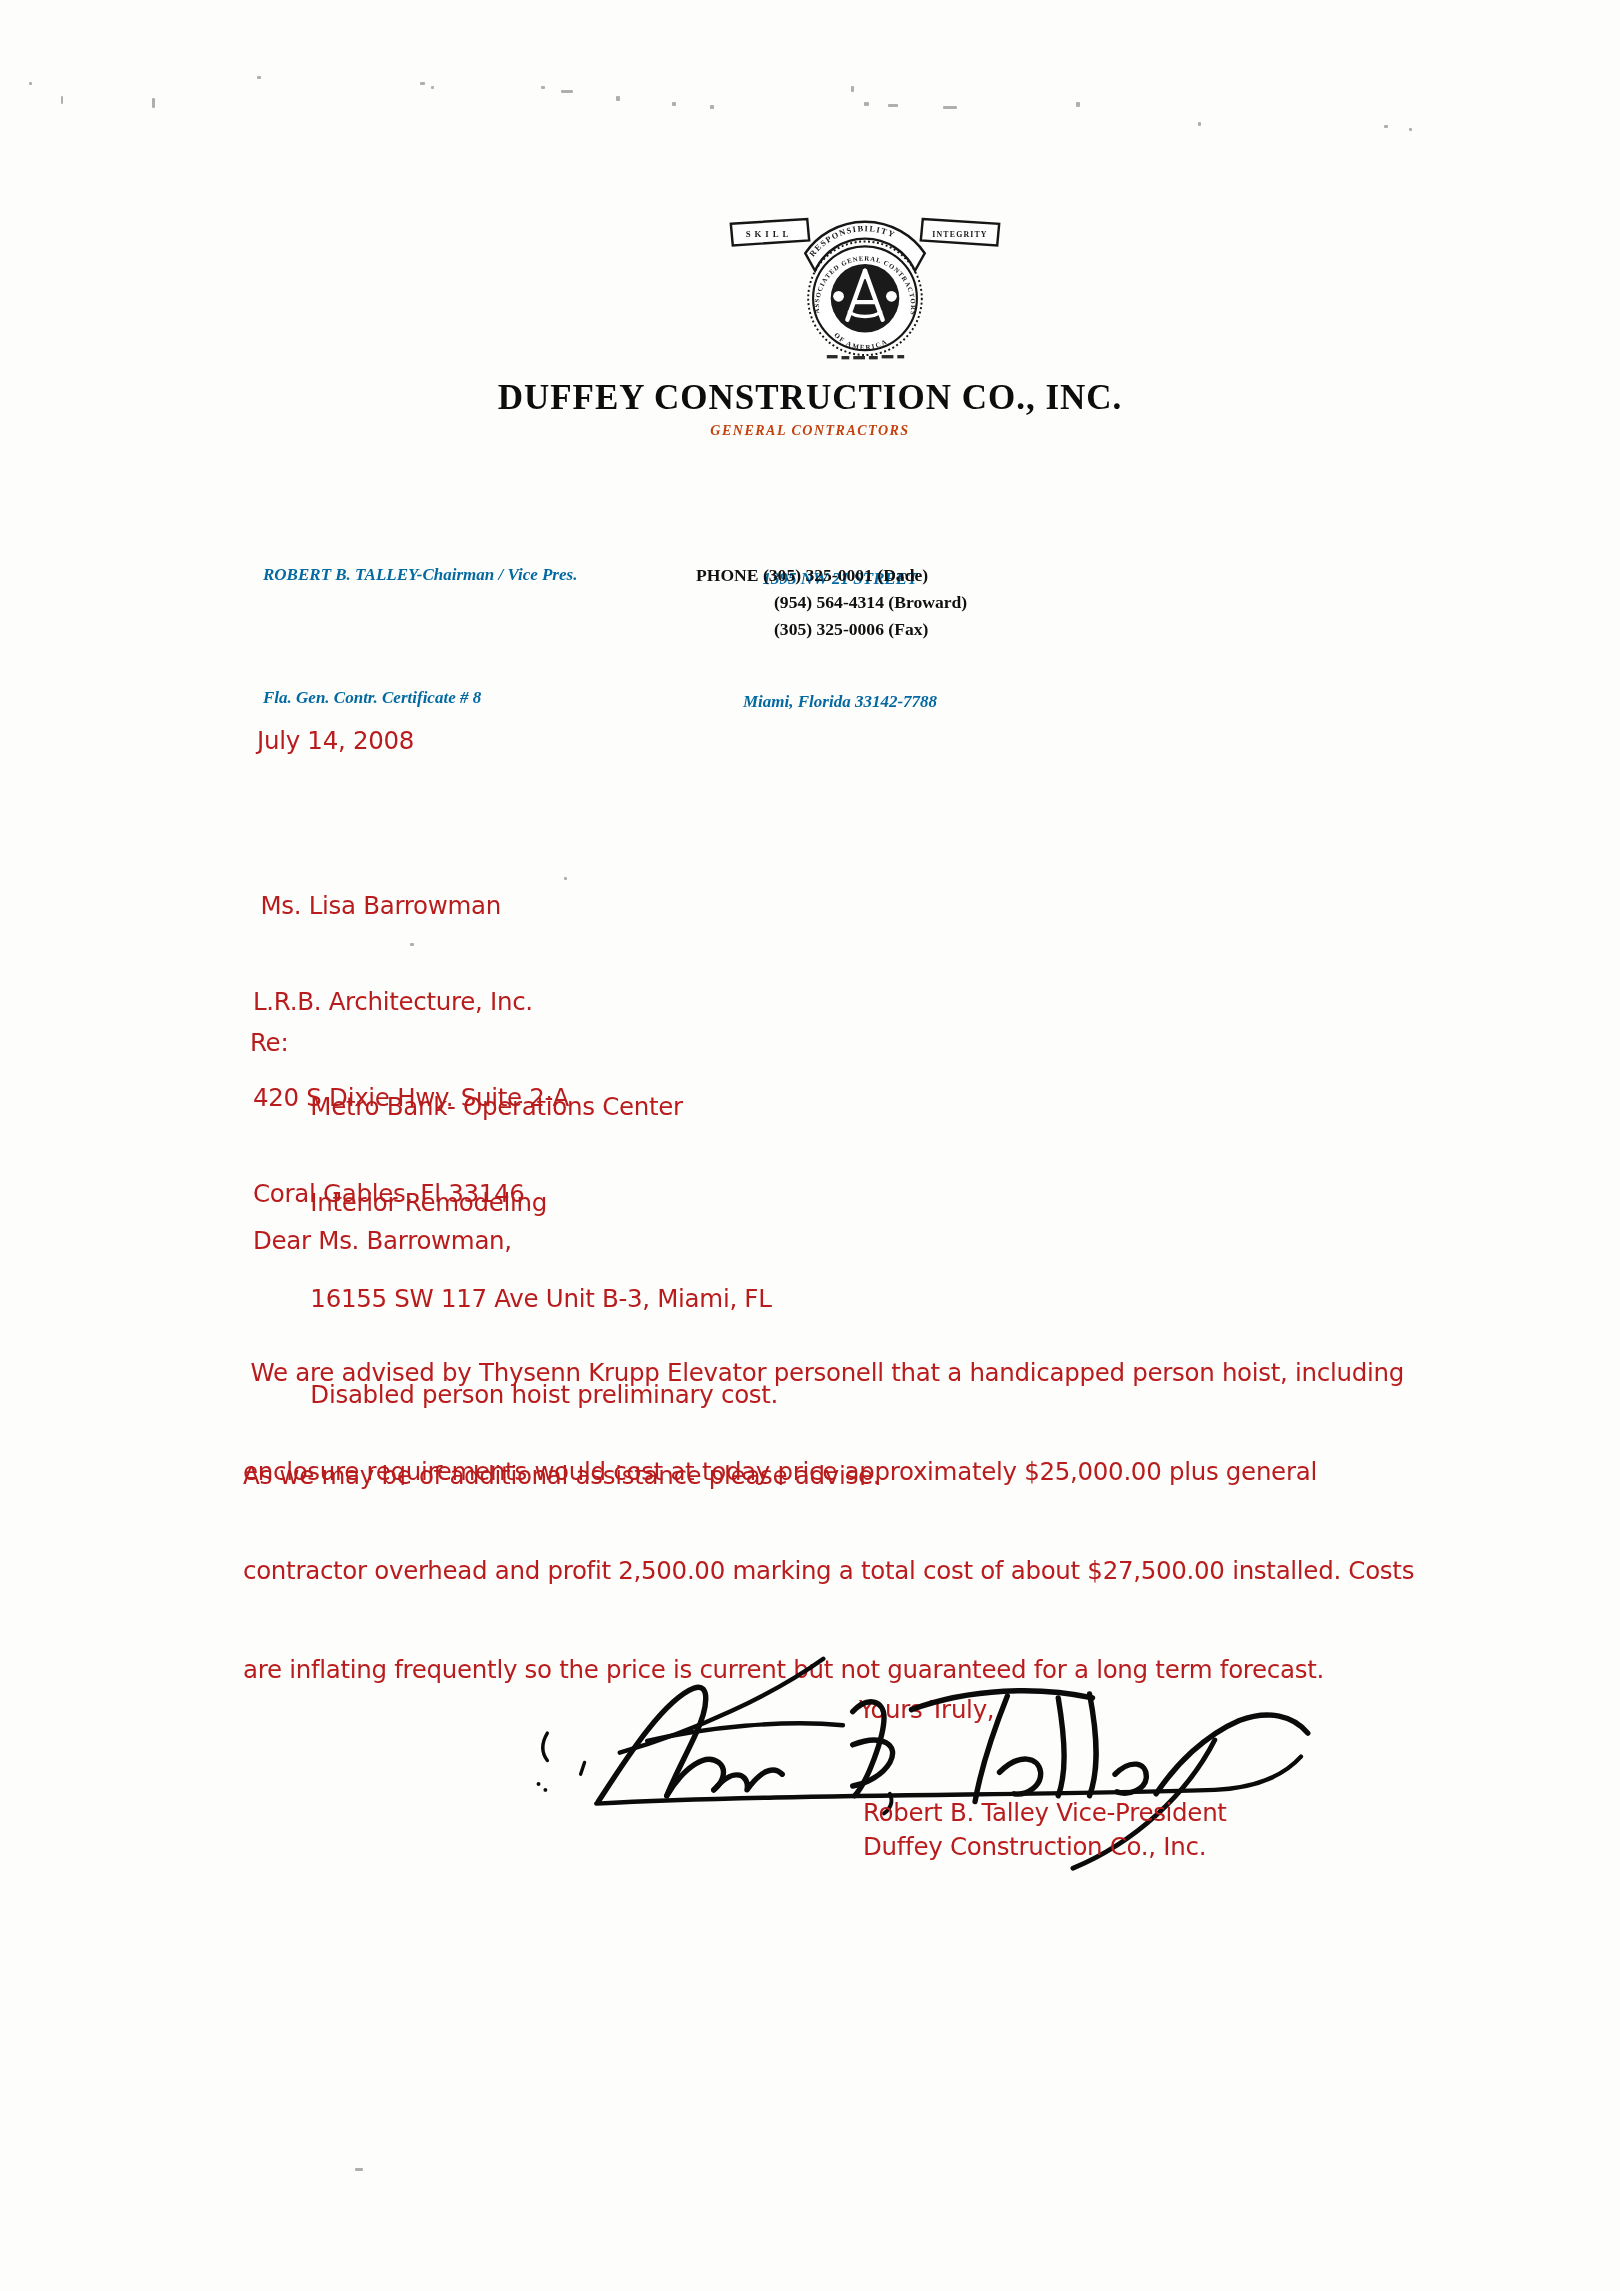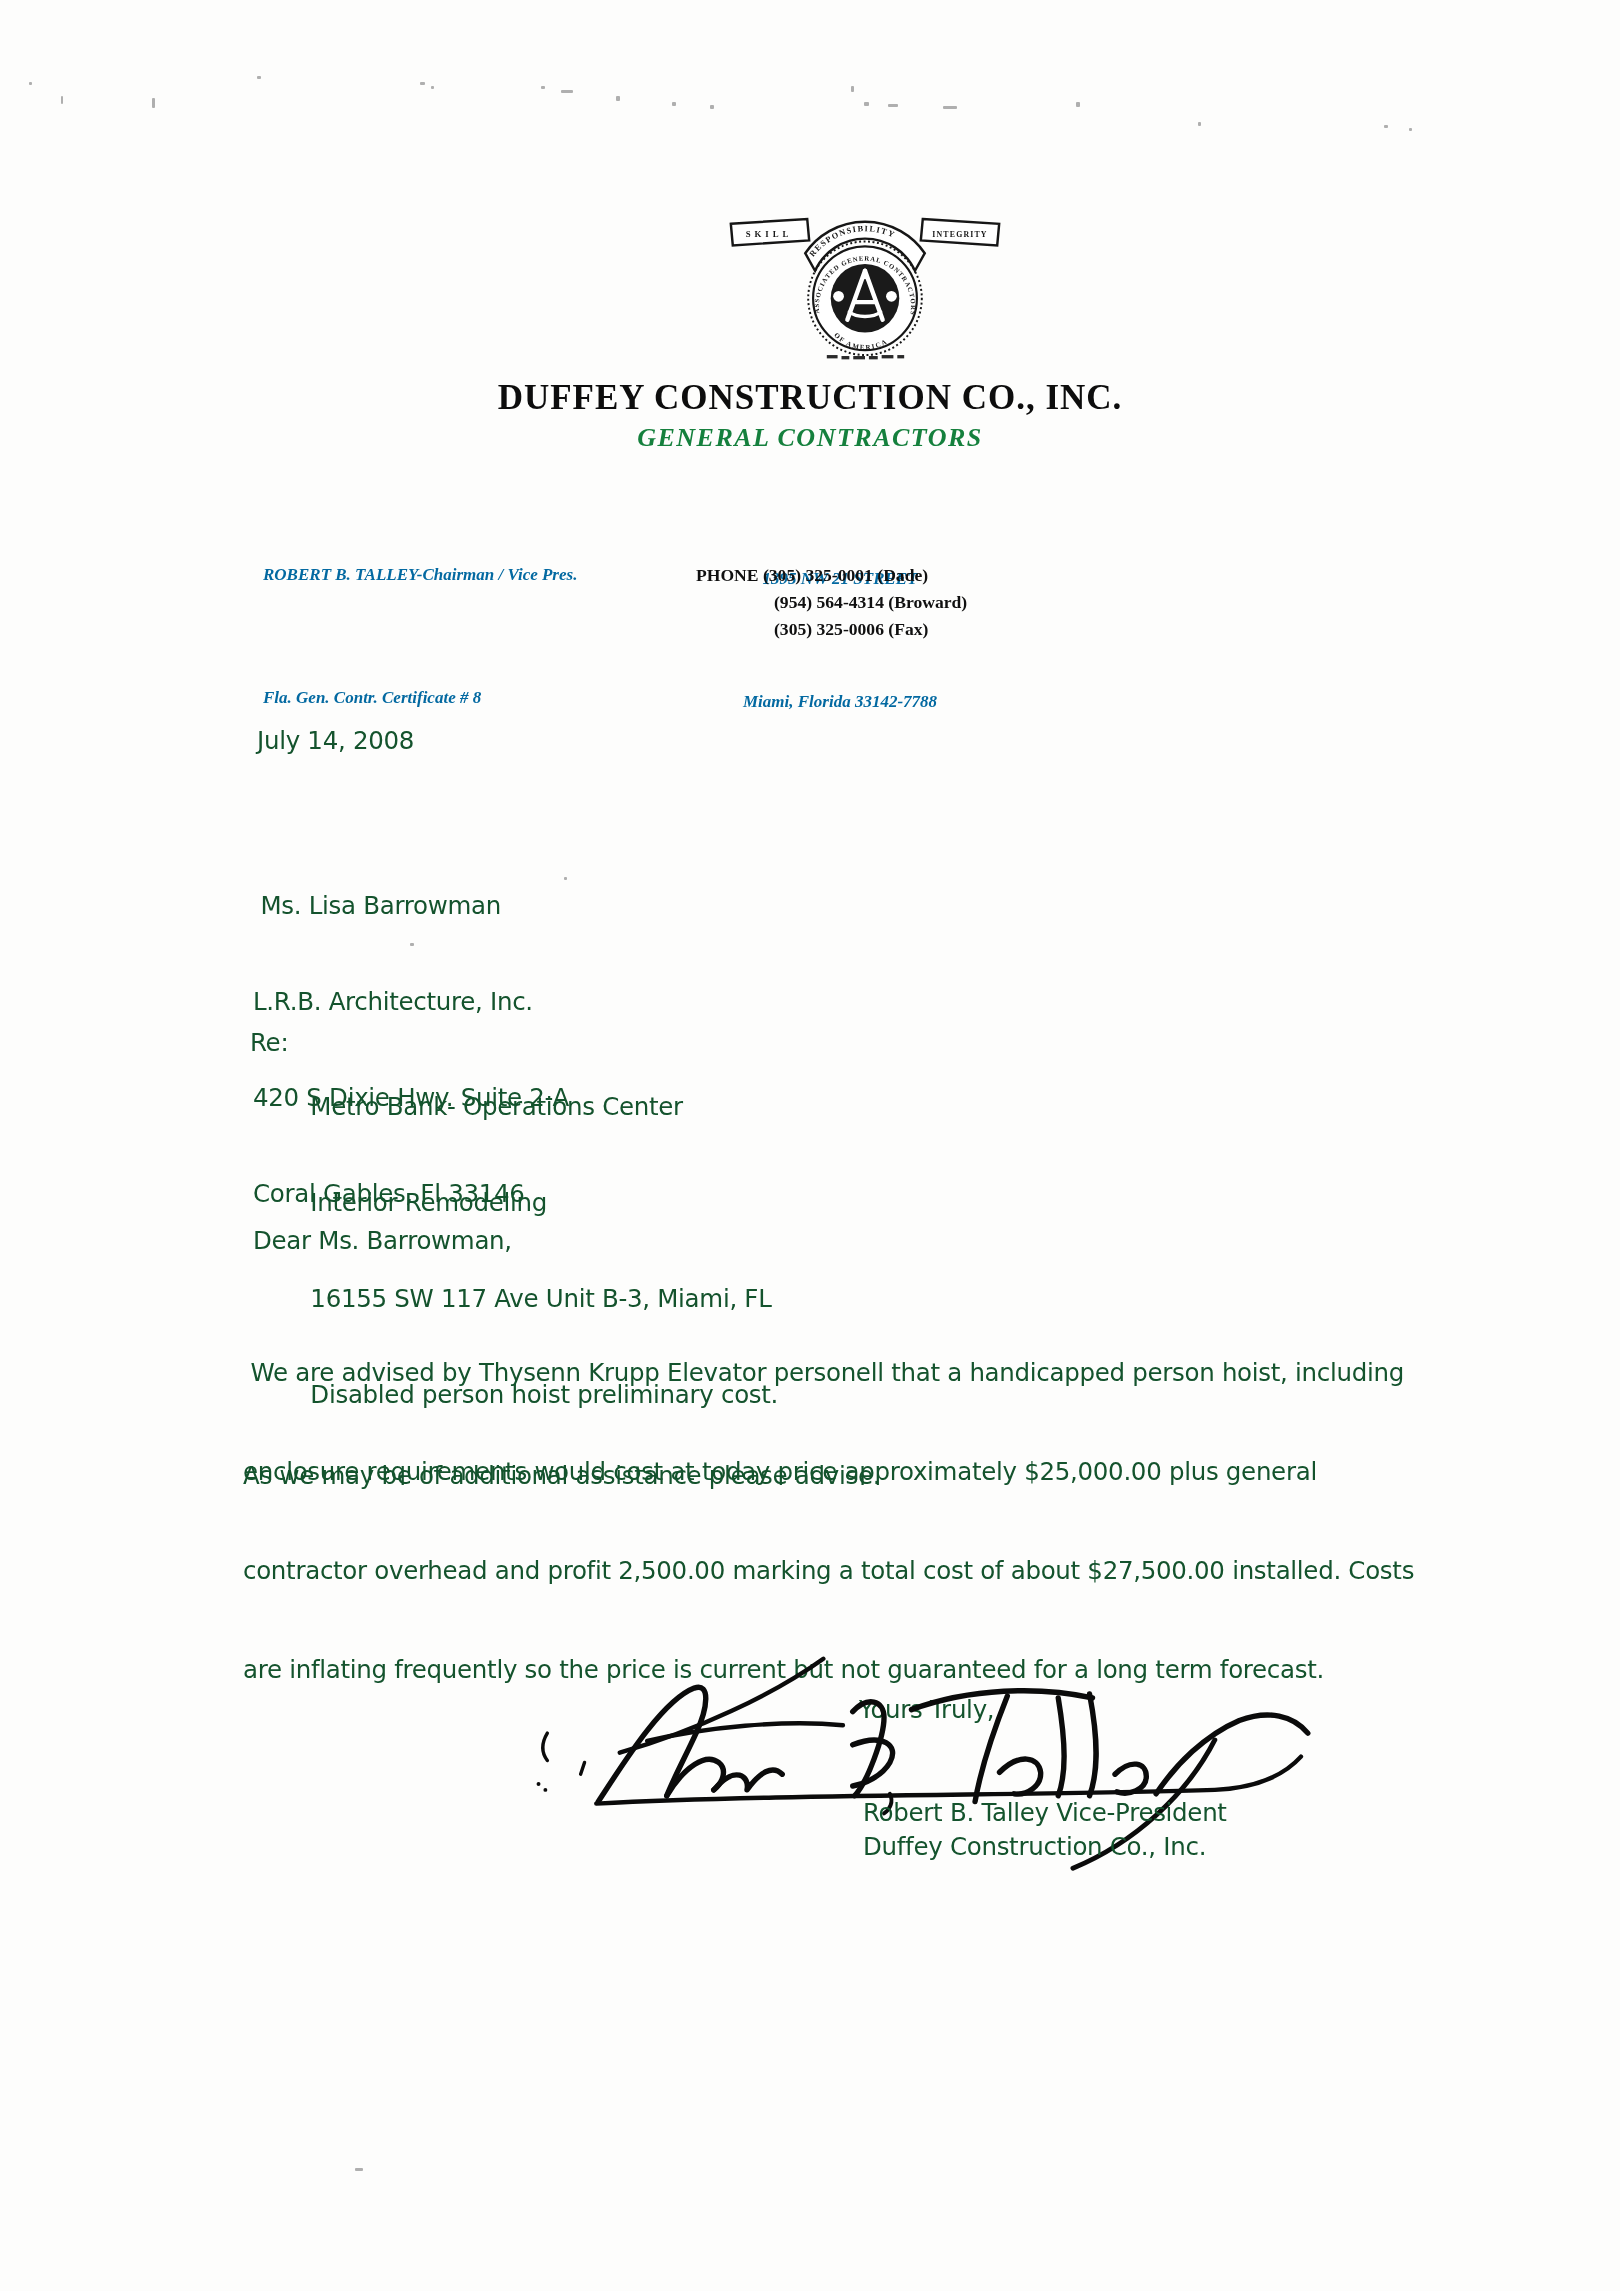--- a/index.html
+++ b/index.html
@@ -9,34 +9,34 @@
     font-family:"DejaVu Sans", sans-serif;
   }
   .company-name{
     position:absolute; left:0; top:378px; width:1620px; text-align:center;
     font-family:"Liberation Serif", serif; font-weight:bold; font-size:35px;
     letter-spacing:1px; color:#0d0d0d;
   }
   .tagline{
     position:absolute; left:0; top:423px; width:1620px; text-align:center;
     font-family:"Liberation Serif", serif; font-weight:bold; font-style:italic;
-    font-size:26px; letter-spacing:1.5px; color:#15803d;
+    font-size:14px; letter-spacing:1.5px; color:#c2410c;
   }
   .lh-col{
     position:absolute; font-family:"Liberation Serif", serif; font-weight:bold;
     font-size:17px; color:#0369a1; white-space:pre; line-height:41px;font-style:italic;
   }
   .phone-line{
     position:absolute; font-family:"Liberation Serif", serif; font-weight:bold;
     font-size:17.6px; color:#101010; white-space:pre;
   }
   
   .typed{
     position:absolute; font-family:"DejaVu Sans", sans-serif; font-size:24.5px;
-    letter-spacing:-0.3px; color:#14532d; white-space:pre; line-height:32px;
+    letter-spacing:-0.3px; color:#b91c1c; white-space:pre; line-height:32px;
   }
   .re-wrap{display:flex; align-items:flex-start;}
   .re-label{margin-right:22px;}
   .body-par div{white-space:pre;}
   
   .sig-svg{position:absolute; left:529px; top:1647px;}
   
   .speck{position:absolute; background:#6f6f6f; opacity:.55; border-radius:1px;}
   .emblem{position:absolute; left:723px; top:208px;}
 </style>

